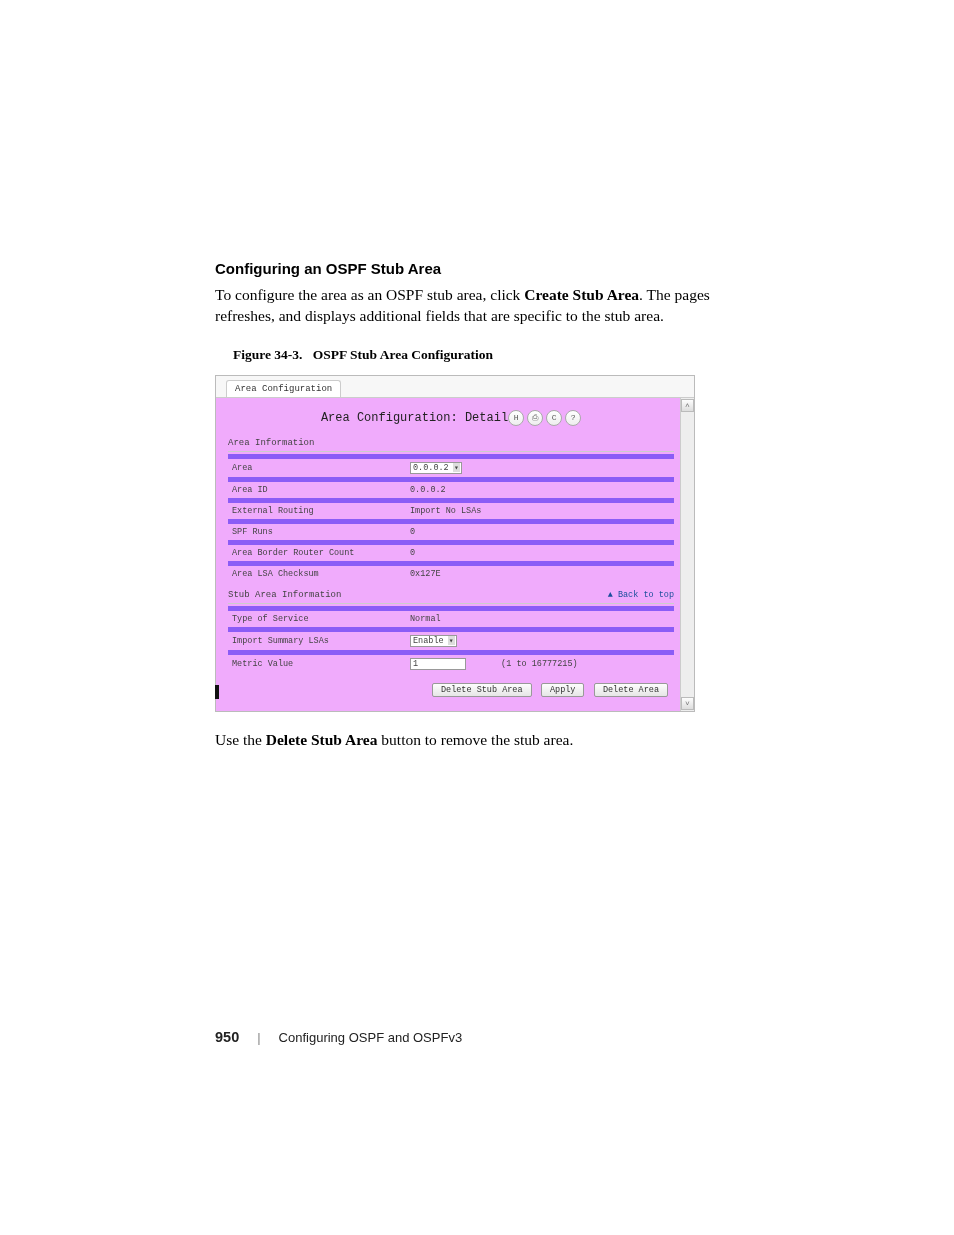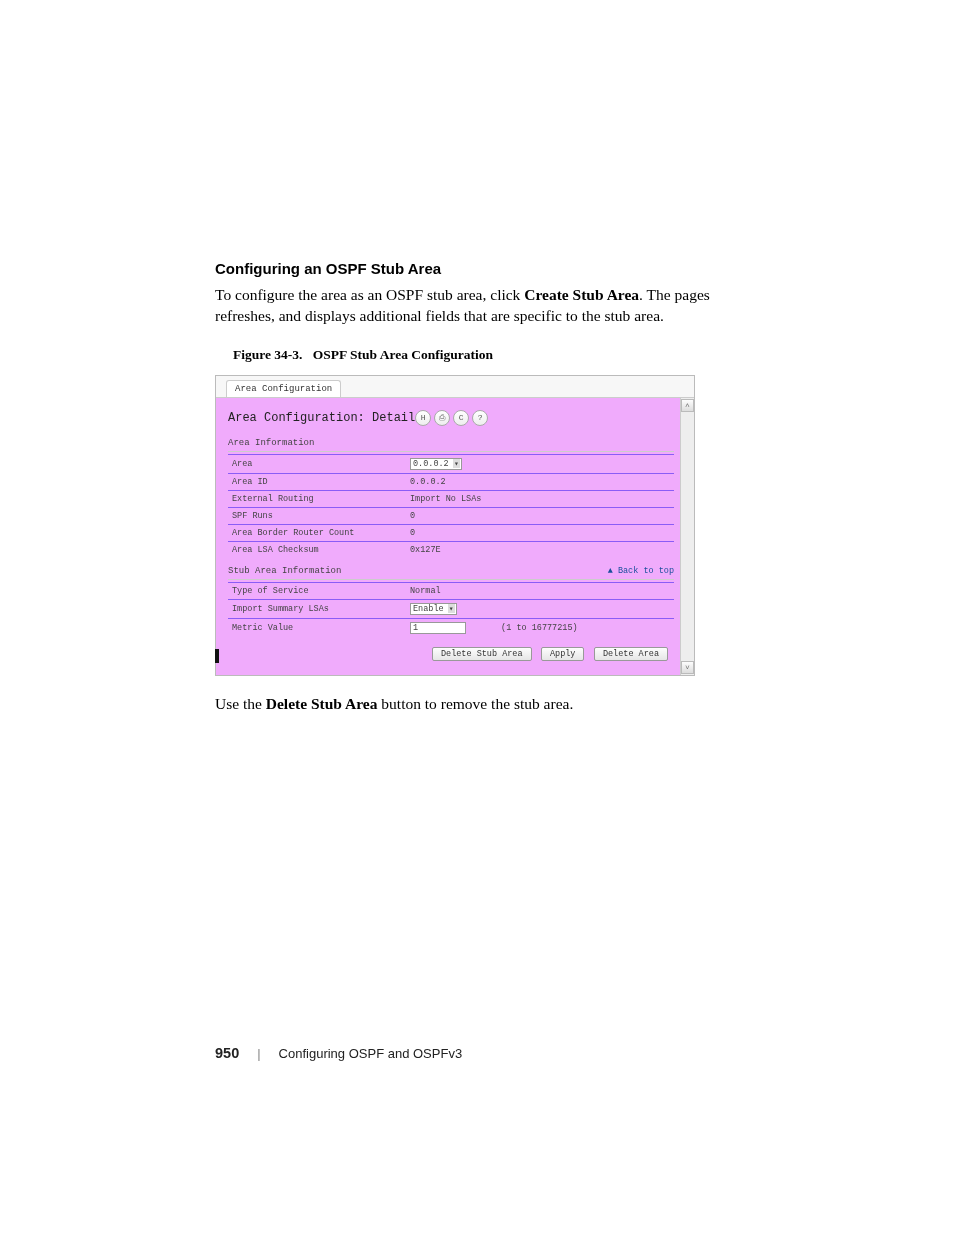--- a/index.html
+++ b/index.html
@@ -62,21 +62,21 @@
   }
   .detail-panel {
     flex: 1;
     padding: 12px 6px 8px 12px;
   }
   .detail-title {
     font-size: 12px;
     color: #222;
     margin-bottom: 8px;
     display: flex;
-    justify-content: flex-start;
+    justify-content: center;
     align-items: center;
   }
   .icon-row {
     display: flex;
     gap: 3px;
   }
   .round-icon {
     width: 14px;
     height: 14px;
     border: 1px solid #aaa;
@@ -99,21 +99,21 @@
   }
   .kv-table {
     width: 100%;
     border-collapse: collapse;
     margin-top: 2px;
   }
   .kv-table td {
     font-size: 8.5px;
     color: #444;
     padding: 3px 4px;
-    border-top: 1px solid #8b5cf6;
+    border-top: 5px solid #8b5cf6;
   }
   .kv-table td.key { width: 170px; }
   .mini-select {
     font-size: 8.5px;
     border: 1px solid #999;
     background: #fff;
     padding: 0 12px 0 2px;
     position: relative;
     display: inline-block;
   }
@@ -180,21 +180,21 @@
     position: absolute;
     left: -1px;
     bottom: 12px;
     width: 4px;
     height: 14px;
     background: #111;
   }
   .footer {
     position: absolute;
     left: 215px;
-    bottom: 174px;
+    bottom: 190px;
     font-family: Arial, Helvetica, sans-serif;
     font-size: 13px;
     color: #222;
     display: flex;
     align-items: center;
     gap: 18px;
   }
   .footer .pagenum { font-weight: bold; font-size: 14.5px;}
   .footer .divider { color: #888; }
 </style>

